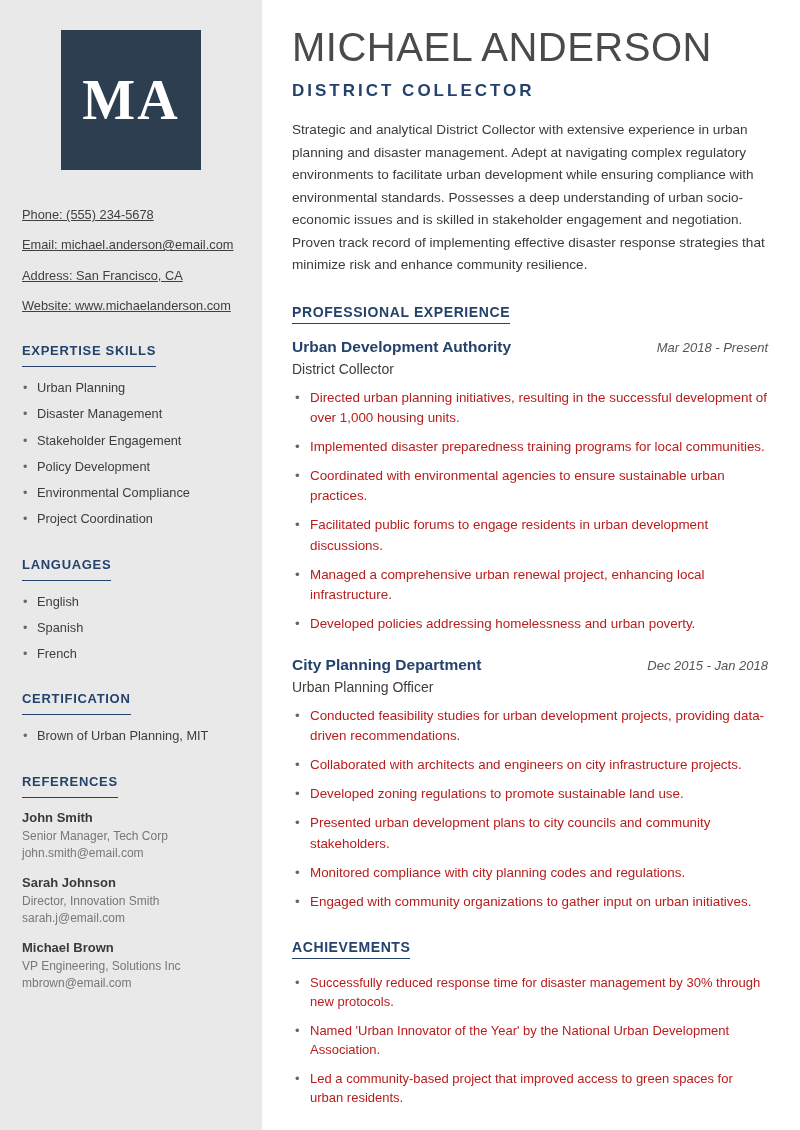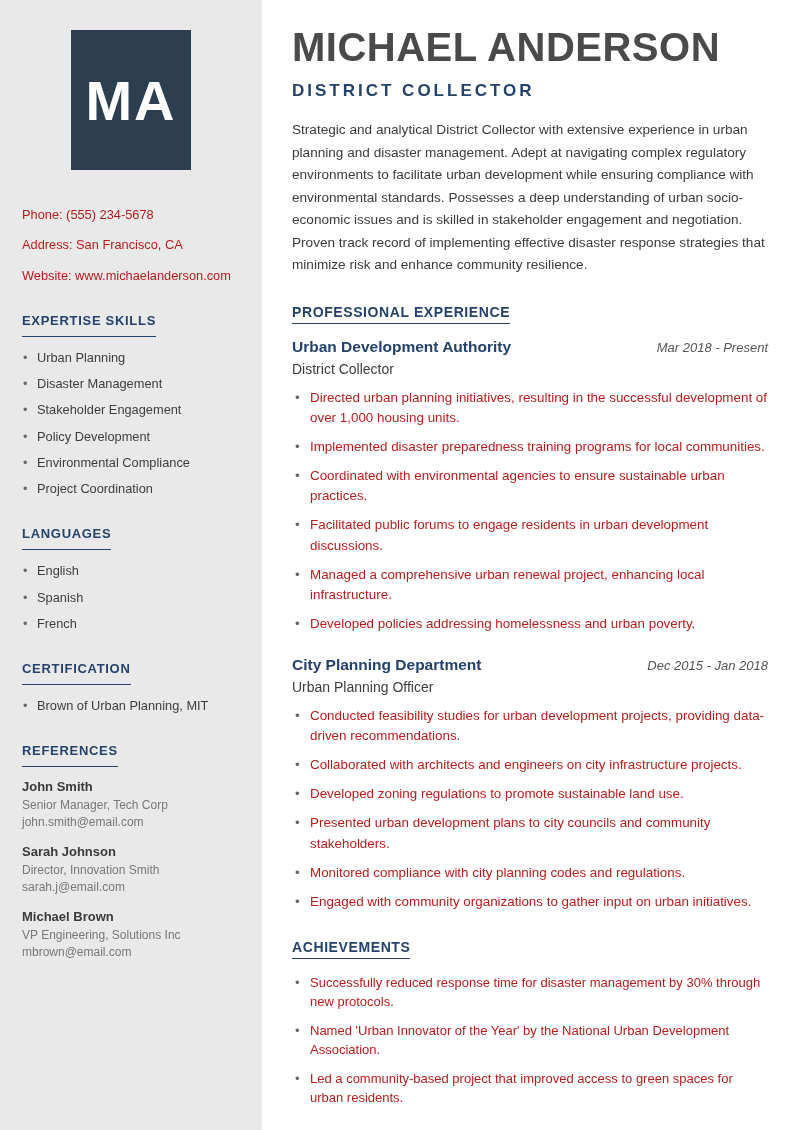--- a/index.html
+++ b/index.html
@@ -18,28 +18,28 @@
   }
   .page{display:flex;width:800px;height:1130px;background:#fff;}
 
   
   .sidebar{
     width:262px;flex:0 0 262px;height:100%;
     background:var(--sidebar-bg);
     padding:28px 22px 20px 22px;
   }
   .avatar{
-    width:120px;height:140px;margin:2px auto 36px auto;
+    width:140px;height:140px;margin:2px auto 36px auto;
     background:var(--avatar-bg);
-    display:flex;align-items:center;justify-content:center;
+    display:flex;align-items:center;justify-content:center;font-family:Liberation Serif, serif;
   }
   .avatar span{
     color:#ffffff;font-size:56px;font-weight:700;letter-spacing:2px;
   }
-  .contact-line{font-size:12.8px;color:#b91c1c;margin-bottom:13px;line-height:1.35;}
+  .contact-line{font-size:12.8px;color:#404040;margin-bottom:13px;line-height:1.35;text-decoration:underline;}
   .side-section{margin-top:27px;}
   .side-heading{
     display:inline-block;
     font-size:13px;font-weight:700;color:var(--accent);
     letter-spacing:0.7px;
     border-bottom:1.5px solid var(--accent);
     padding-bottom:8px;margin-bottom:12px;
   }
   ul.dotlist{list-style:none;}
   ul.dotlist li{
@@ -50,21 +50,21 @@
     content:"\2022";position:absolute;left:1px;top:0;color:#6a6a6a;
   }
   .ref{margin-bottom:15px;}
   .ref-name{font-size:13px;font-weight:700;color:#3a3a3a;margin-bottom:4px;}
   .ref-title{font-size:12px;color:var(--muted);margin-bottom:3px;}
   .ref-email{font-size:12px;color:var(--muted);}
 
   
   .main{flex:1;padding:26px 32px 20px 30px;}
   .name{
-    font-size:40px;font-weight:700;color:#4a4a4a;
+    font-size:40px;font-weight:400;color:#4a4a4a;
     letter-spacing:0.5px;line-height:1.05;
   }
   .job-title-top{
     font-size:17px;font-weight:600;color:var(--accent);
     letter-spacing:3px;margin-top:13px;
   }
   .summary{
     margin-top:18px;font-size:13.6px;line-height:1.66;color:#3b3b3b;
     max-width:480px;
   }
@@ -97,20 +97,21 @@
 <div class="page">
 
   <aside class="sidebar">
 
     <div class="avatar">
       <span>MA</span>
     </div>
 
     <div>
       <div class="contact-line">Phone: (555) 234-5678</div>
+      <div class="contact-line">Email: michael.anderson@email.com</div>
       <div class="contact-line">Address: San Francisco, CA</div>
       <div class="contact-line">Website: www.michaelanderson.com</div>
     </div>
 
     <div class="side-section">
       <div class="side-heading">EXPERTISE SKILLS</div>
       <ul class="dotlist">
         <li>Urban Planning</li>
         <li>Disaster Management</li>
         <li>Stakeholder Engagement</li>

